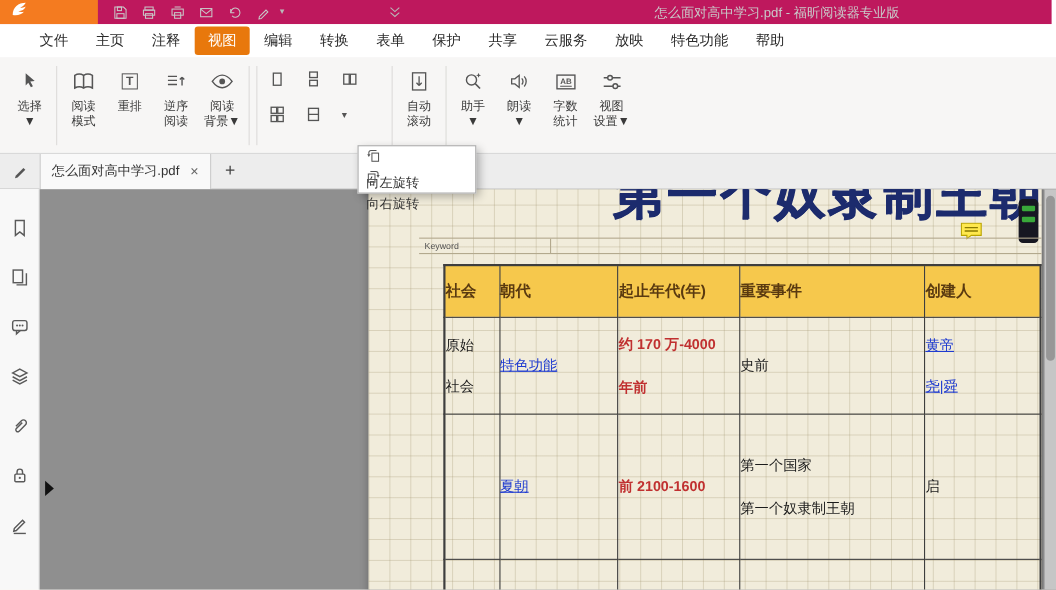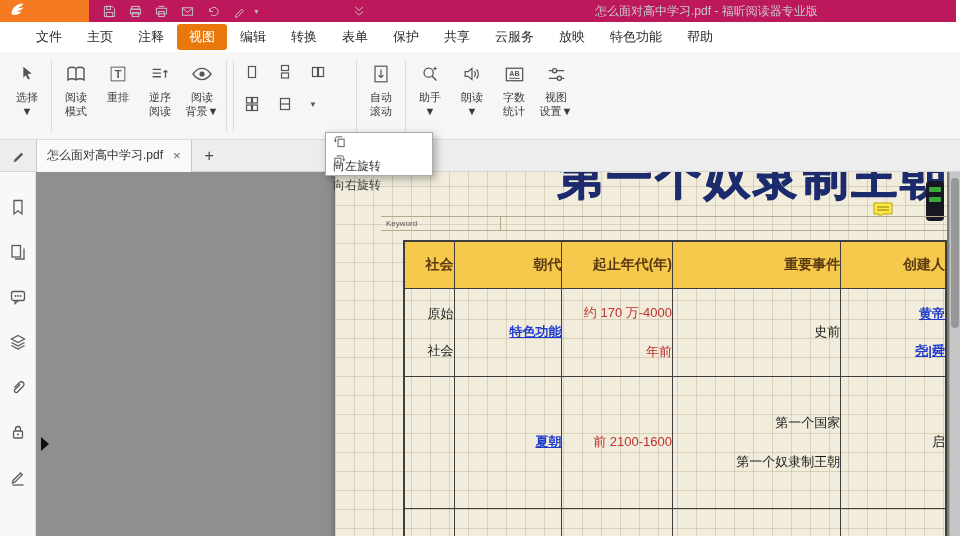--- a/index.html
+++ b/index.html
@@ -55,27 +55,27 @@
   .page-title { position:absolute; left:222px; top:44px; font-size:46px; line-height:46px; font-weight:bold; color:#1c2b6d; letter-spacing:3px; white-space:nowrap; text-shadow:1px 0 0 #1c2b6d,0 1px 0 #1c2b6d; }
   .note-annot { position:absolute; left:538px; top:92px; }
   .page-widget { position:absolute; left:591px; top:71px; width:18px; height:40px; background:#171722; border-radius:4px; padding:6px 3px; display:flex; flex-direction:column; gap:5px; }
   .page-widget .g { height:5px; background:#39a93a; border-radius:1px; }
   .kband { position:absolute; left:46px; top:106px; width:566px; height:15px; display:flex; align-items:center; font-size:8px; color:#555; border-top:1px solid #b3a98e; border-bottom:1px solid #b3a98e; }
   .kcell { height:100%; display:flex; align-items:center; padding-left:5px; border-right:1px solid #b3a98e; }
   .kcell.k1 { width:120px; } .kcell.k2 { flex:1; }
 
   
   #htable { position:absolute; left:68px; top:130px; border-collapse:collapse; table-layout:fixed; border:2px solid #3e3e3e; }
-  #htable th, #htable td { border:1px solid #3e3e3e; text-align:right; vertical-align:middle; font-size:13px; padding:0; }
+  #htable th, #htable td { border:1px solid #3e3e3e; text-align:left; vertical-align:middle; font-size:13px; padding:0; }
   #htable thead th { background:#f6c84c; color:#5a3a10; font-size:14px; font-weight:bold; height:47px; }
   tr.r1 { height:88px; } tr.r2 { height:132px; } tr.r3 { height:130px; }
   tr.r3 td { vertical-align:top; padding-top:7px; }
   .t-blk { color:#1b1b1b; font-weight:normal; }
-  .t-link { color:#1f3bd0; font-weight:bold; text-decoration:underline;margin-top:16px; }
-  .t-red { color:#c03030; font-weight:normal; }
+  .t-link { color:#1f3bd0; font-weight:normal; text-decoration:underline;margin-top:16px; }
+  .t-red { color:#c03030; font-weight:bold; }
   .pre { white-space:pre-line; }
   .lh37 { line-height:37px; } .lh40 { line-height:39px; }
 
   
   #vscroll { position:absolute; right:0; top:0; bottom:0; width:11px; background:#c6c6c6; border-left:1px solid #a8a8a8; }
   #vthumb { position:absolute; left:1px; right:1px; top:6px; height:150px; background:#979797; border-radius:4px; }
 
   
   #rotate-menu { position:absolute; left:325px; top:132px; width:108px; background:#fff; border:1px solid #ababab; box-shadow:3px 3px 8px rgba(0,0,0,.3); z-index:60; padding:2px 0; }
   .rm-item { height:19px; display:flex; align-items:flex-start; gap:7px; padding:0 7px; font-size:12px; color:#333;flex-direction:column; }

